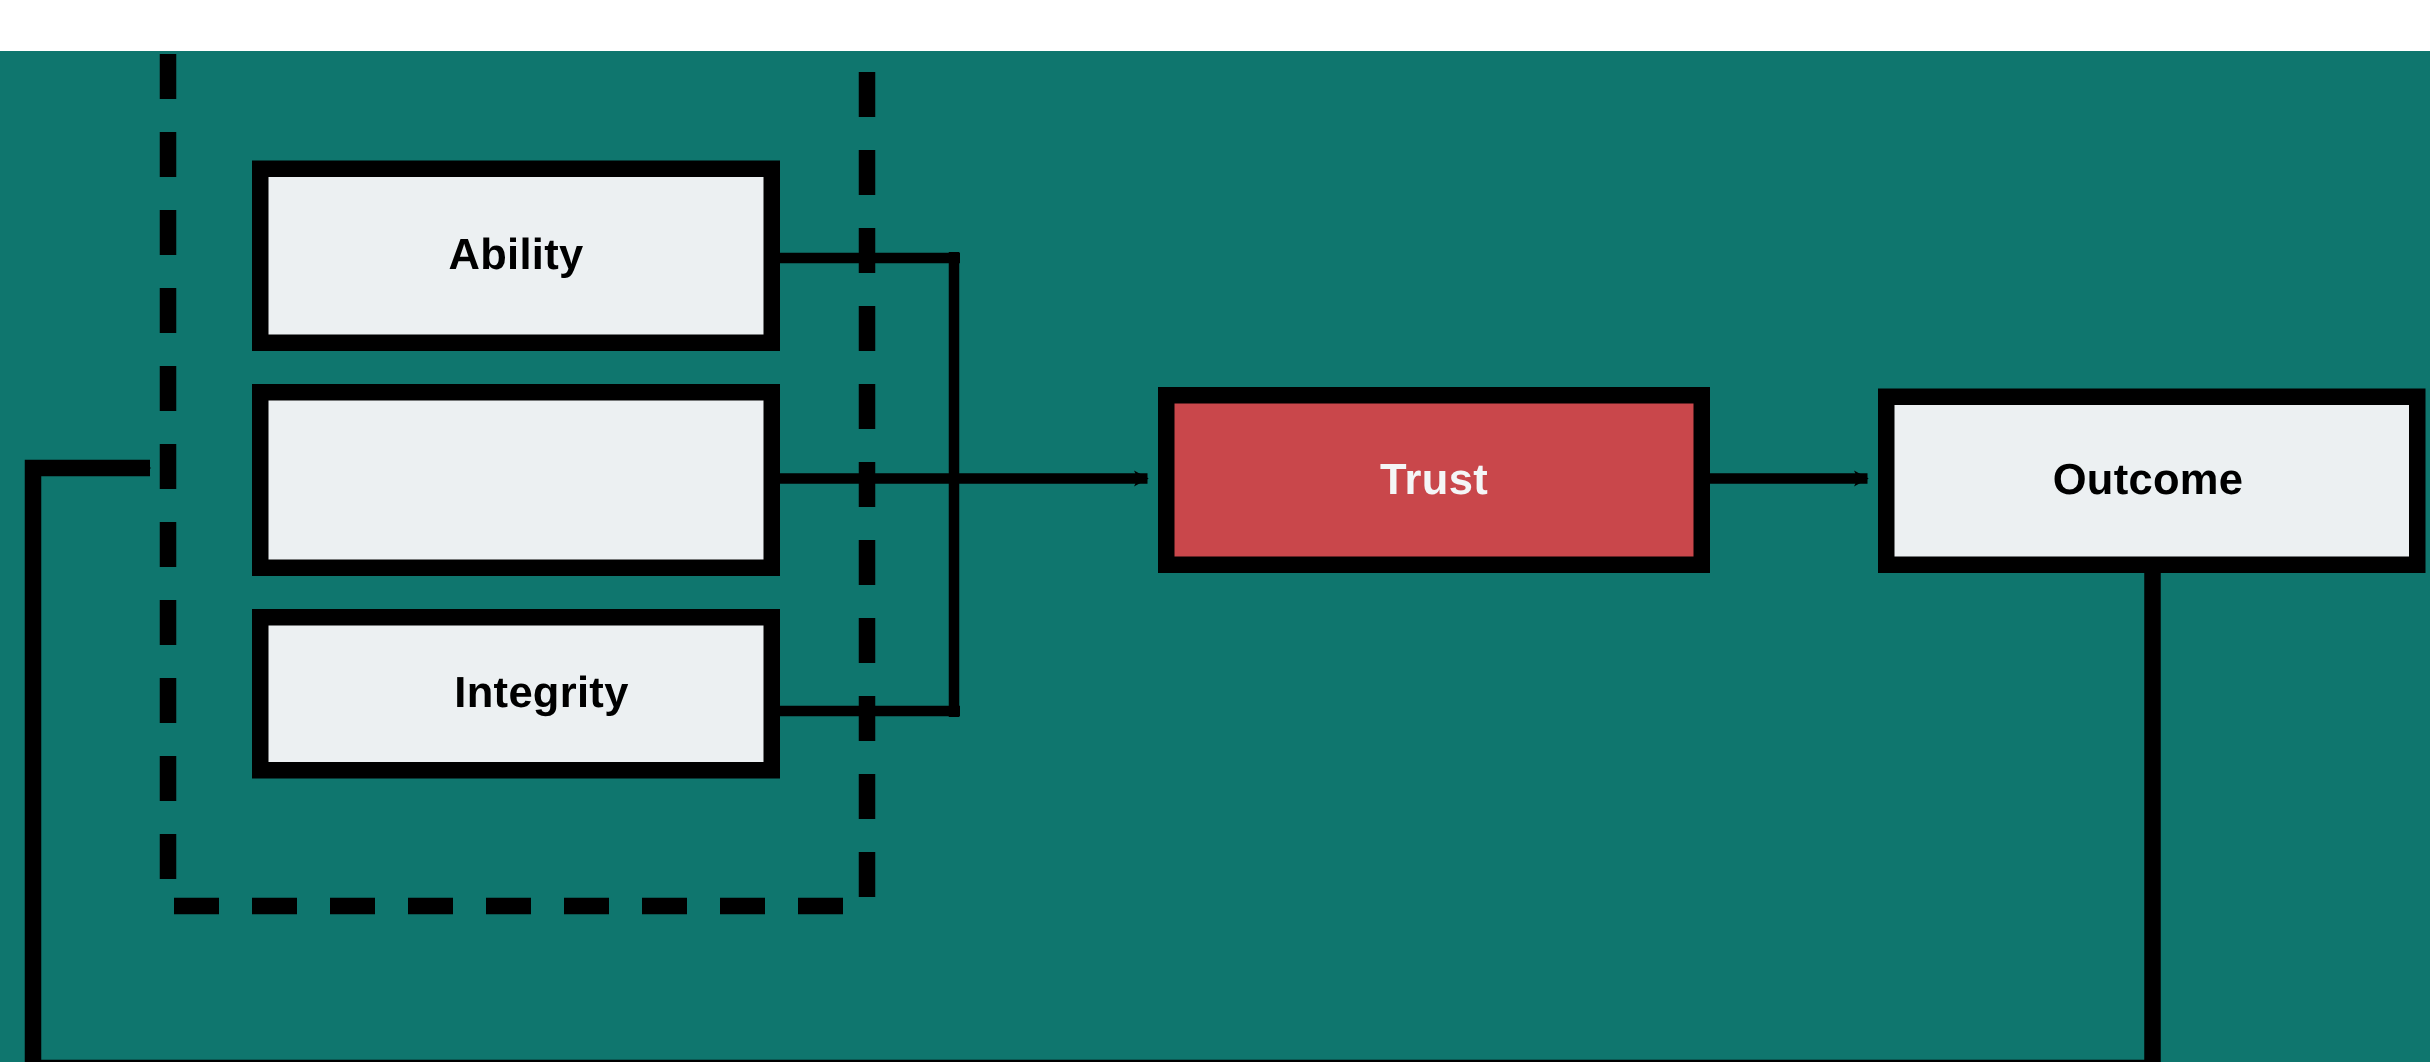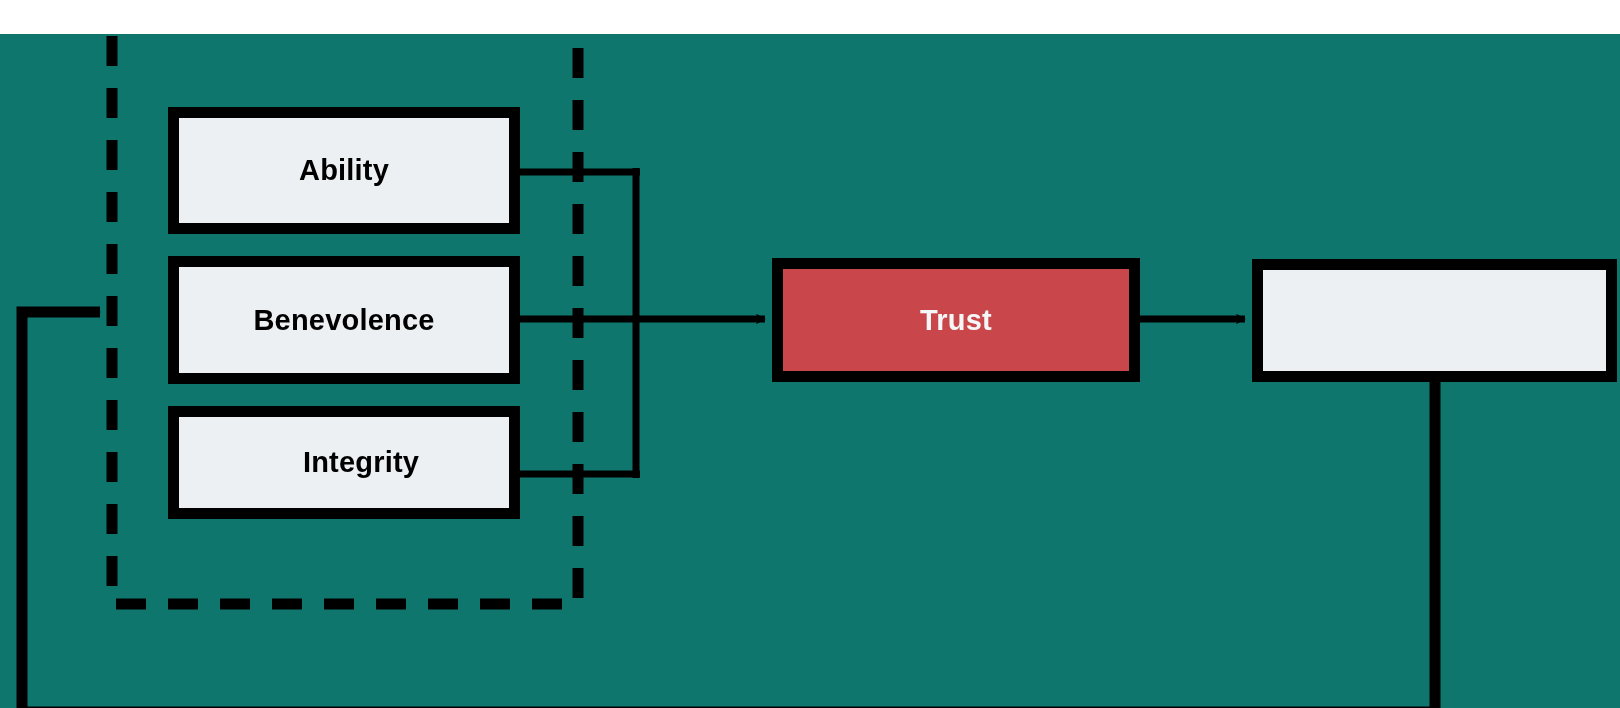--- a/index.html
+++ b/index.html
@@ -79,20 +79,20 @@
 
     <rect x="173.5" y="377.5" width="341" height="102" fill="#ECF0F2" stroke="#000000" stroke-width="11"></rect>
 
     <rect x="777.5" y="229.5" width="357" height="113" fill="#C9474B" stroke="#000000" stroke-width="11"></rect>
 
     <rect x="1257.5" y="230.5" width="354" height="112" fill="#ECF0F2" stroke="#000000" stroke-width="11"></rect>
   </svg>
 
   <div class="node-label label-dark" style="left:168px; top:73px; width:352px; height:127px;">Ability</div>
 
-  <div class="node-label label-dark" style="left:168px; top:222px; width:352px; height:128px;">Benevolence</div>
 
   <div class="node-label label-dark" style="left:185px; top:372px; width:352px; height:113px;">Integrity</div>
 
   <div class="node-label label-light" style="left:772px; top:224px; width:368px; height:124px;">Trust</div>
 
+  <div class="node-label label-dark" style="left:1252px; top:225px; width:360px; height:123px;">Outcome</div>
 
 </div>
 
 </body></html>

